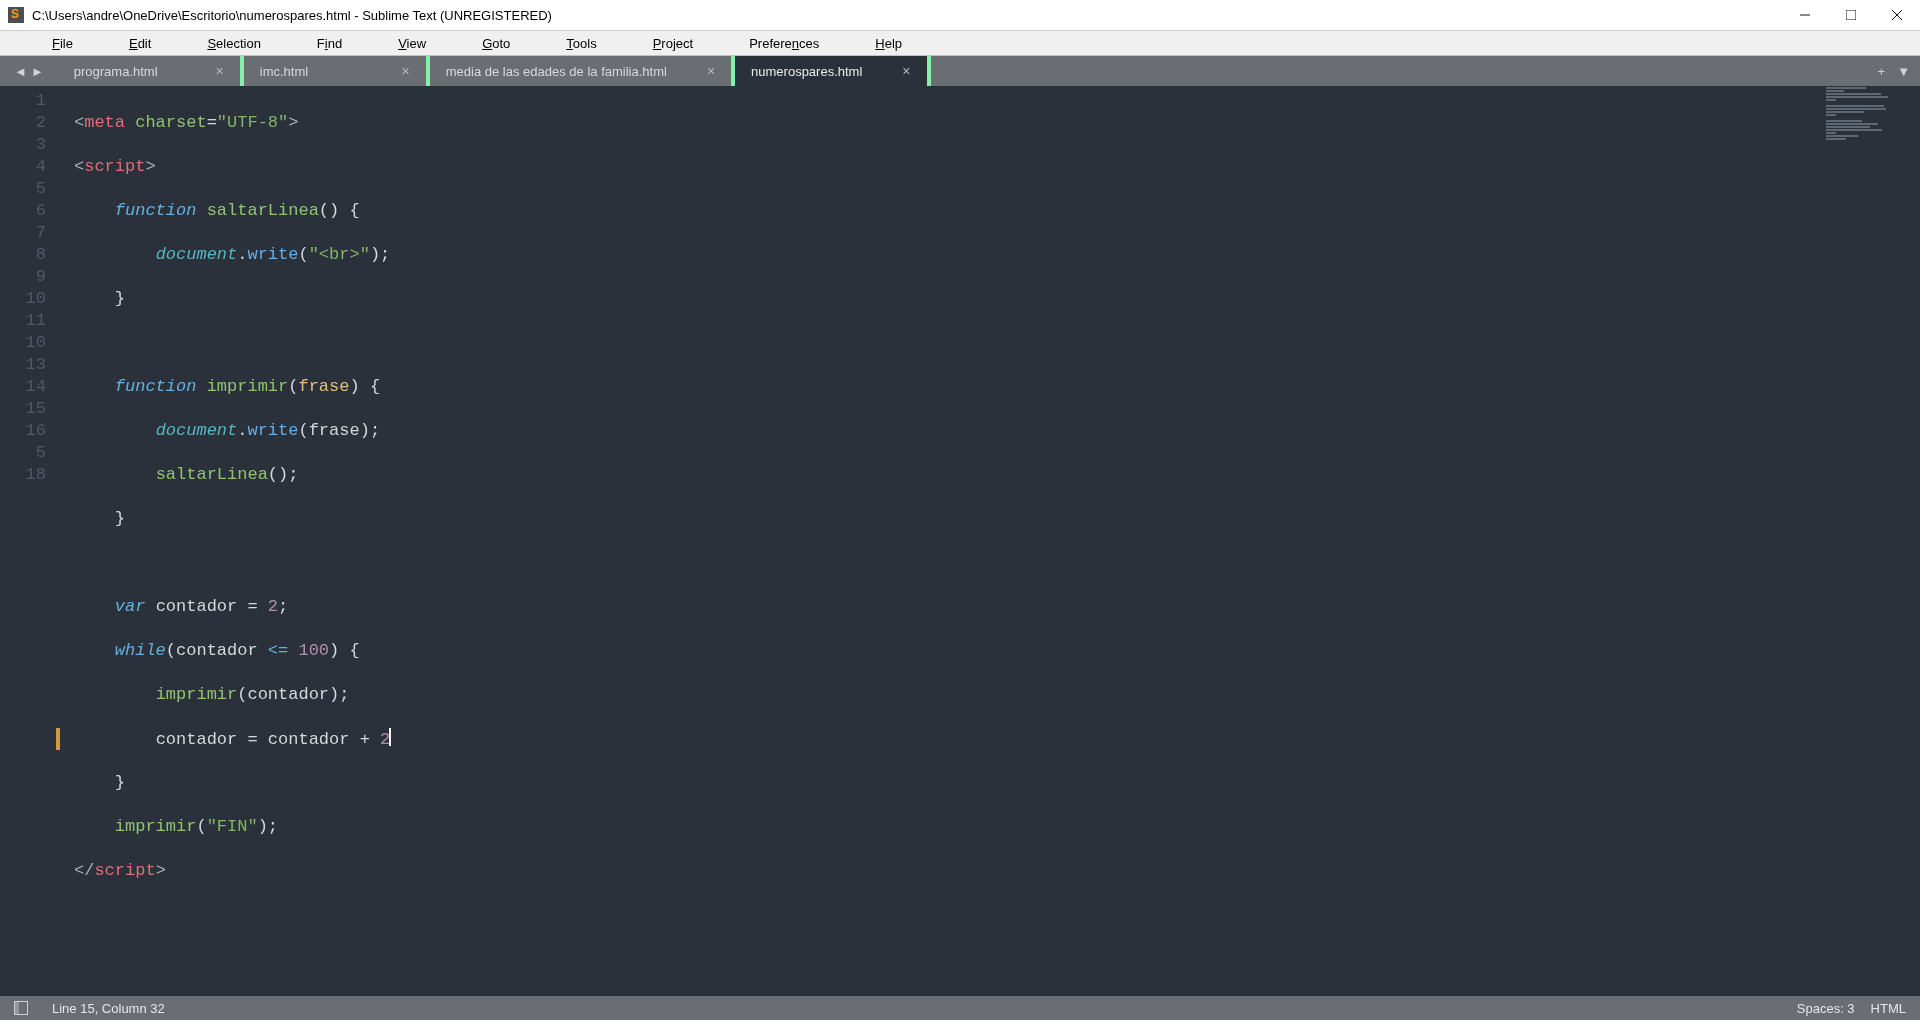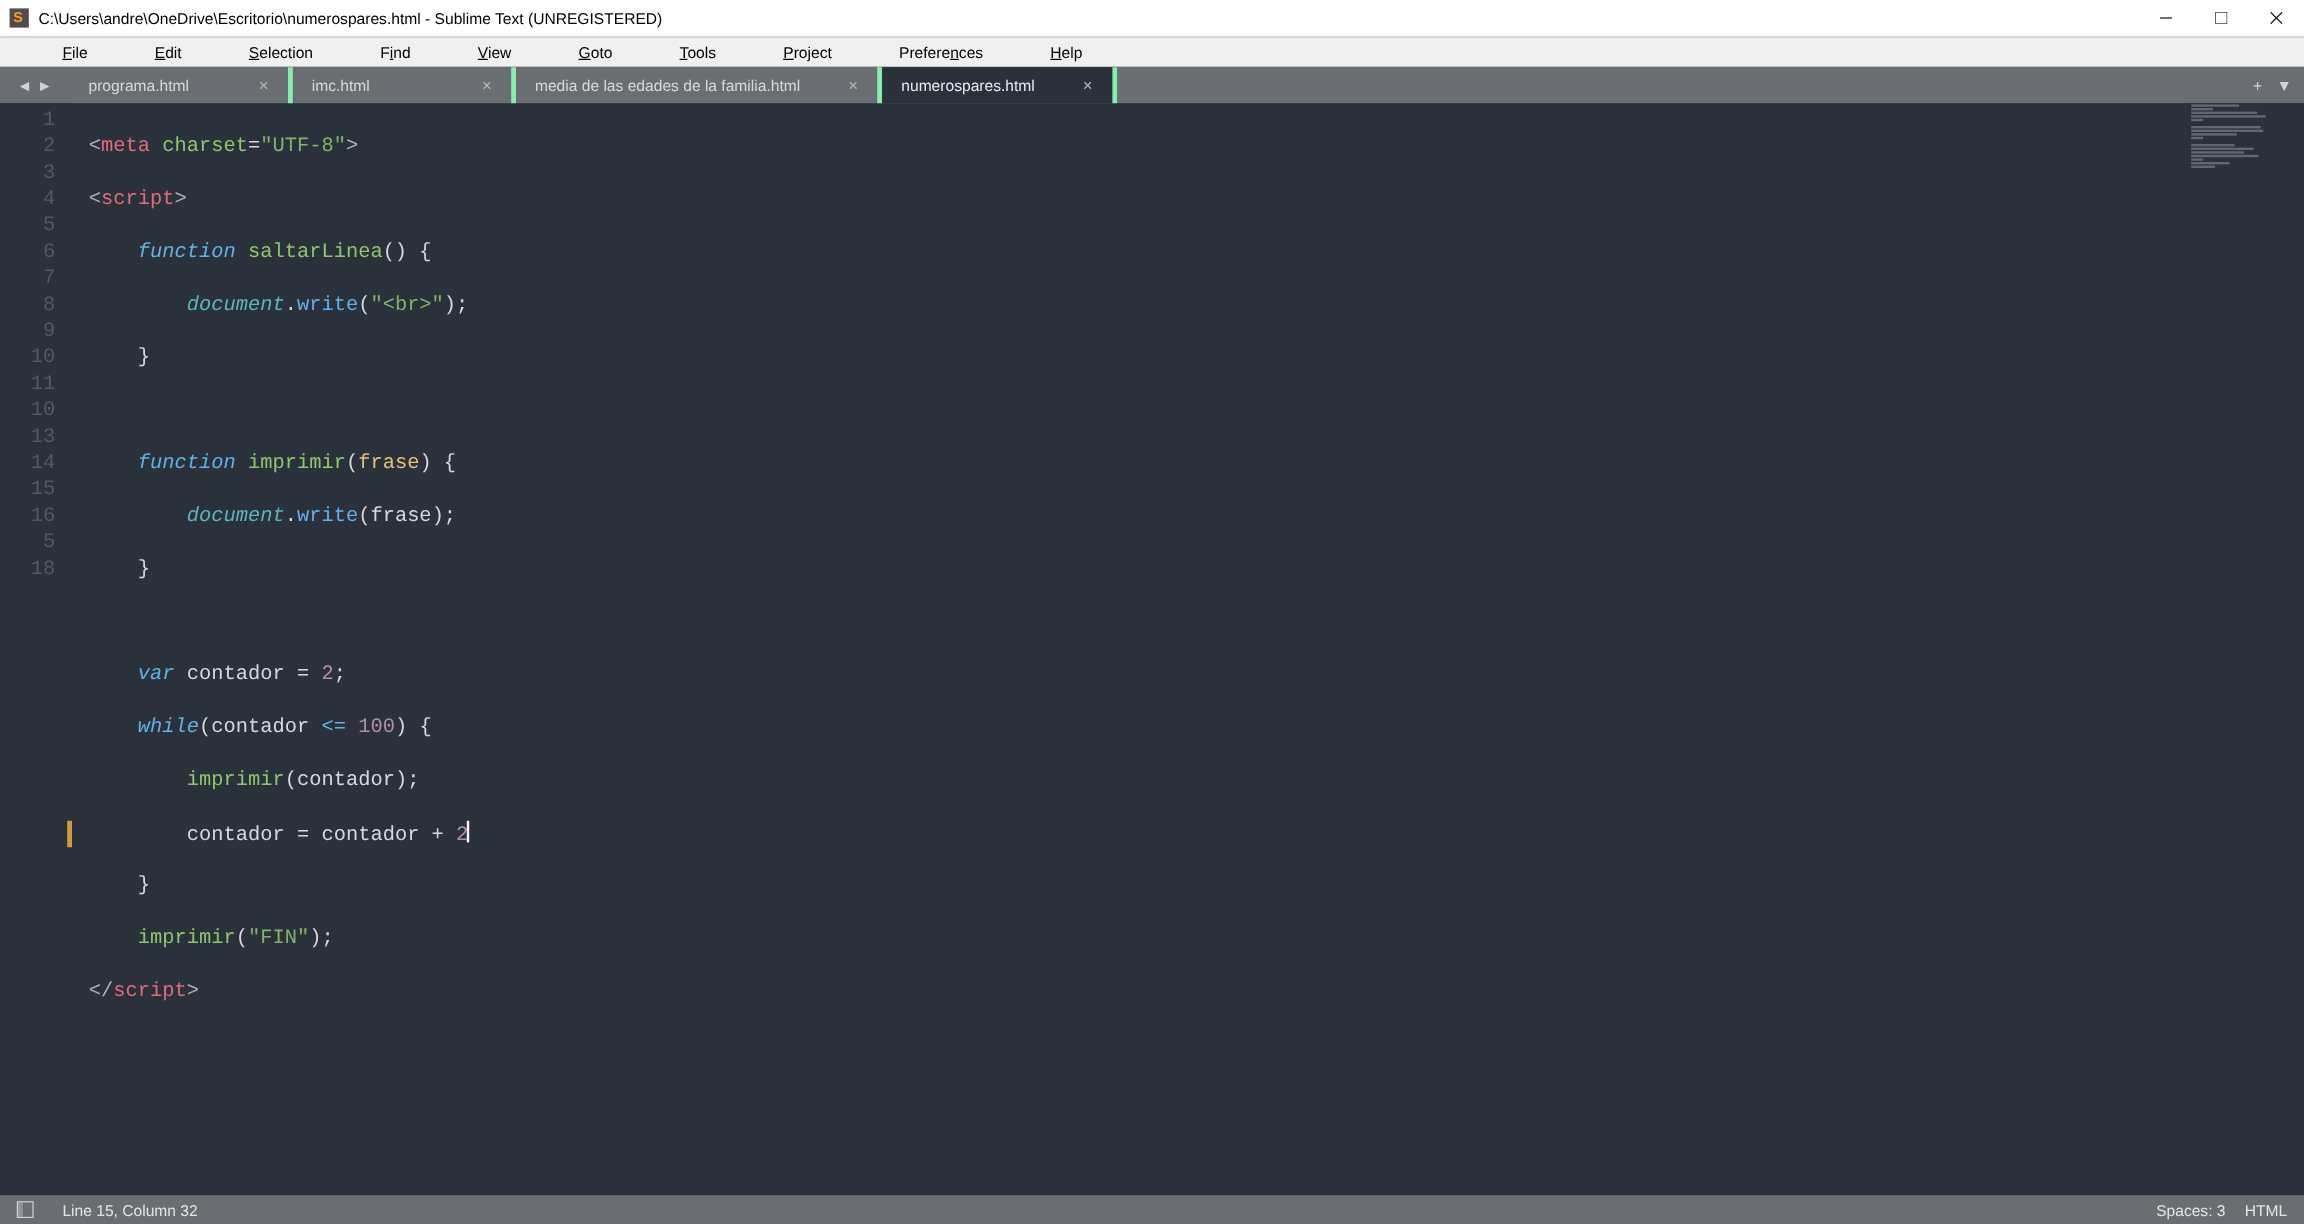--- a/index.html
+++ b/index.html
@@ -310,20 +310,21 @@
 
   <div class="code">
 <div class="line"><span class="c-ang">&lt;</span><span class="c-tag">meta</span><span> </span><span class="c-fn">charset</span><span class="c-op">=</span><span class="c-str">"UTF-8"</span><span class="c-ang">&gt;</span></div>
 <div class="line"><span class="c-ang">&lt;</span><span class="c-tag">script</span><span class="c-ang">&gt;</span></div>
 <div class="line">    <span class="c-kw">function</span><span> </span><span class="c-fn">saltarLinea</span><span class="c-op">() {</span></div>
 <div class="line">        <span class="c-obj">document</span><span class="c-op">.</span><span class="c-call">write</span><span class="c-op">(</span><span class="c-str">"&lt;br&gt;"</span><span class="c-op">);</span></div>
 <div class="line">    <span class="c-op">}</span></div>
 <div class="line"> </div>
 <div class="line">    <span class="c-kw">function</span><span> </span><span class="c-fn">imprimir</span><span class="c-op">(</span><span class="c-par">frase</span><span class="c-op">) {</span></div>
 <div class="line">        <span class="c-obj">document</span><span class="c-op">.</span><span class="c-call">write</span><span class="c-op">(</span><span class="c-var">frase</span><span class="c-op">);</span></div>
+<div class="line">        <span class="c-fn">saltarLinea</span><span class="c-op">();</span></div>
 <div class="line">    <span class="c-op">}</span></div>
 <div class="line"> </div>
 <div class="line">    <span class="c-kw">var</span><span> </span><span class="c-var">contador</span><span class="c-op"> = </span><span class="c-num">2</span><span class="c-op">;</span></div>
 <div class="line">    <span class="c-kw">while</span><span class="c-op">(</span><span class="c-var">contador</span><span> </span><span class="c-cmp">&lt;=</span><span> </span><span class="c-num">100</span><span class="c-op">) {</span></div>
 <div class="line">        <span class="c-fn">imprimir</span><span class="c-op">(</span><span class="c-var">contador</span><span class="c-op">);</span></div>
 <div class="line"><span class="modified-marker"></span>        <span class="c-var">contador</span><span class="c-op"> = </span><span class="c-var">contador</span><span class="c-op"> + </span><span class="c-num">2</span><span class="cursor"></span></div>
 <div class="line">    <span class="c-op">}</span></div>
 <div class="line">    <span class="c-fn">imprimir</span><span class="c-op">(</span><span class="c-str">"FIN"</span><span class="c-op">);</span></div>
 <div class="line"><span class="c-ang">&lt;/</span><span class="c-tag">script</span><span class="c-ang">&gt;</span></div>
   </div>

